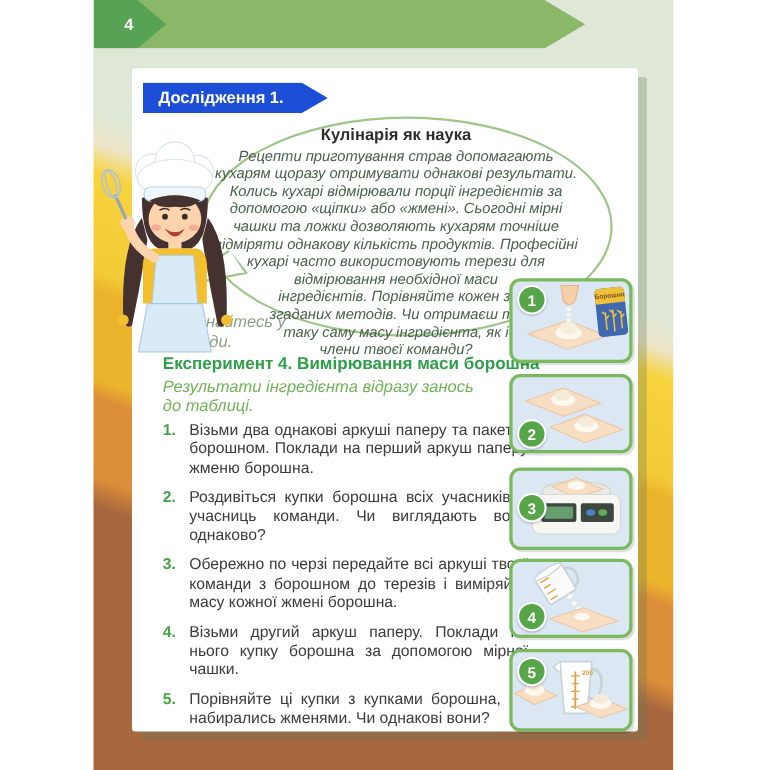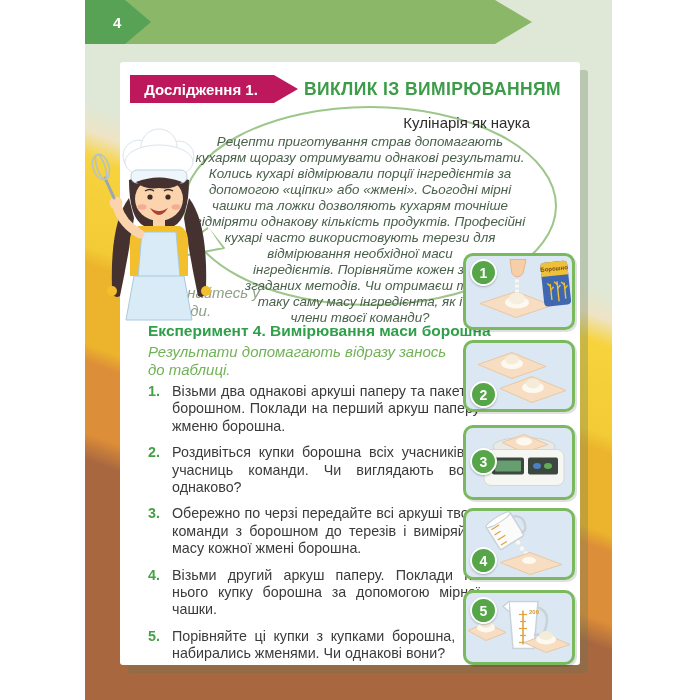--- a/index.html
+++ b/index.html
@@ -14,30 +14,30 @@
   .header-ribbon{position:absolute;left:85px;top:0;width:447px;height:44px;background:#8ab768;
     clip-path:polygon(0 0,410px 0,447px 22px,410px 44px,0 44px);}
   .header-num{position:absolute;left:85px;top:0;width:66px;height:44px;background:#57a254;
     clip-path:polygon(0 0,40px 0,66px 22px,40px 44px,0 44px);
     display:flex;align-items:center;color:#fff;font-weight:bold;font-size:15px;padding-left:28px;box-sizing:border-box;}
   .header-title{position:absolute;left:160px;top:0;height:44px;display:flex;align-items:center;
     color:#fff;font-weight:bold;font-size:13px;letter-spacing:.3px;word-spacing:3px;}
   
   .panel{position:absolute;left:120px;top:62px;width:460px;height:603px;background:#fff;
     border-radius:3px;box-shadow:8px 8px 0 rgba(100,120,90,.3);}
-  .lesson-ribbon{position:absolute;left:10px;top:13px;width:168px;height:28px;background:#be185d;
+  .lesson-ribbon{position:absolute;left:10px;top:13px;width:168px;height:28px;background:#1d4ed8;
     clip-path:polygon(0 0,144px 0,168px 14px,144px 28px,0 28px);
     display:flex;align-items:center;justify-content:center;box-sizing:border-box;padding-right:26px;
     color:#fff;font-weight:bold;font-size:15px;}
   .lesson-title{position:absolute;left:184px;top:12px;height:30px;display:flex;align-items:center;
     color:#3d9c49;font-weight:bold;font-size:17.5px;letter-spacing:.4px;}
   
   .bubble-svg{position:absolute;left:40px;top:40px;width:400px;height:215px;}
   .bubble-text{position:absolute;left:70px;top:52px;width:340px;text-align:center;}
-  .bubble-title{font-size:15px;font-weight:normal;color:#2d2d2d;margin-bottom:3px;text-align:right;}
+  .bubble-title{font-size:15px;font-weight:bold;color:#2d2d2d;margin-bottom:3px;}
   .bubble-par{font-size:13.4px;line-height:16px;font-style:italic;color:#49604b;}
   .bubble-par2{font-size:13.4px;line-height:16px;font-style:italic;color:#49604b;width:236px;margin:0 auto;}
   
   .intro-note{position:absolute;left:28px;top:222px;width:136px;font-size:15px;font-style:italic;
     color:#8fa089;line-height:18px;}
   .exp-heading{position:absolute;left:28px;top:260px;width:345px;font-size:15.5px;font-weight:bold;color:#2f9f49;}
   .exp-note{position:absolute;left:28px;top:281px;width:300px;font-size:15px;font-style:italic;
     color:#71b257;line-height:18px;}
   .steps{position:absolute;left:28px;top:321px;width:332px;display:flex;flex-direction:column;gap:9px;
     list-style:none;margin:0;padding:0;}
@@ -62,36 +62,35 @@
 <div class="stage">
 
   <div class="page-bg"></div>
 
   <div class="header-ribbon"></div>
   <div class="header-num">4</div>
 
   <div class="panel">
 
     <div class="lesson-ribbon">Дослідження 1.</div>
-    <div class="lesson-title">ВИКЛИК ІЗ ВИМІРЮВАННЯМ</div>
 
     <svg class="bubble-svg" viewBox="0 0 400 215">
       <ellipse cx="210" cy="104" rx="186" ry="99" fill="#ffffff" stroke="#9dc68a" stroke-width="2"></ellipse>
       <path d="M48,126 L2,158 L64,146 Z" fill="#ffffff" stroke="#9dc68a" stroke-width="2" stroke-linejoin="round"></path>
       <path d="M48,124 L62,146 L48,146 Z" fill="#ffffff" stroke="none"></path>
     </svg>
     <div class="bubble-text">
       <div class="bubble-title">Кулінарія як наука</div>
       <div class="bubble-par">Рецепти приготування страв допомагають кухарям щоразу отримувати однакові результати. Колись кухарі відмірювали порції інгредієнтів за допомогою «щіпки» або «жмені». Сьогодні мірні чашки та ложки дозволяють кухарям точніше відміряти однакову кількість продуктів. Професійні кухарі часто використовують терези для відмірювання необхідної маси</div>
       <div class="bubble-par2">інгредієнтів. Порівняйте кожен зі згаданих методів. Чи отримаєш ти таку саму масу інгредієнта, як і члени твоєї команди?</div>
     </div>
 
     <div class="intro-note">Об’єднайтесь у команди.</div>
     <div class="exp-heading">Експеримент 4. Вимірювання маси борошна</div>
-    <div class="exp-note">Результати допомагають відразу занось до таблиці.</div>
+    <div class="exp-note">Результати інгредієнта відразу занось до таблиці.</div>
 
     <ul class="steps">
       <li class="step">
         <span class="step-num">1.</span>
         <span class="step-text">Візьми два однакові аркуші паперу та пакет із борошном. Поклади на перший аркуш паперу жменю борошна.</span>
         </li>
       <li class="step">
         <span class="step-num">2.</span>
         <span class="step-text">Роздивіться купки борошна всіх учасників й учасниць команди. Чи виглядають вони однаково?</span>
         </li>

